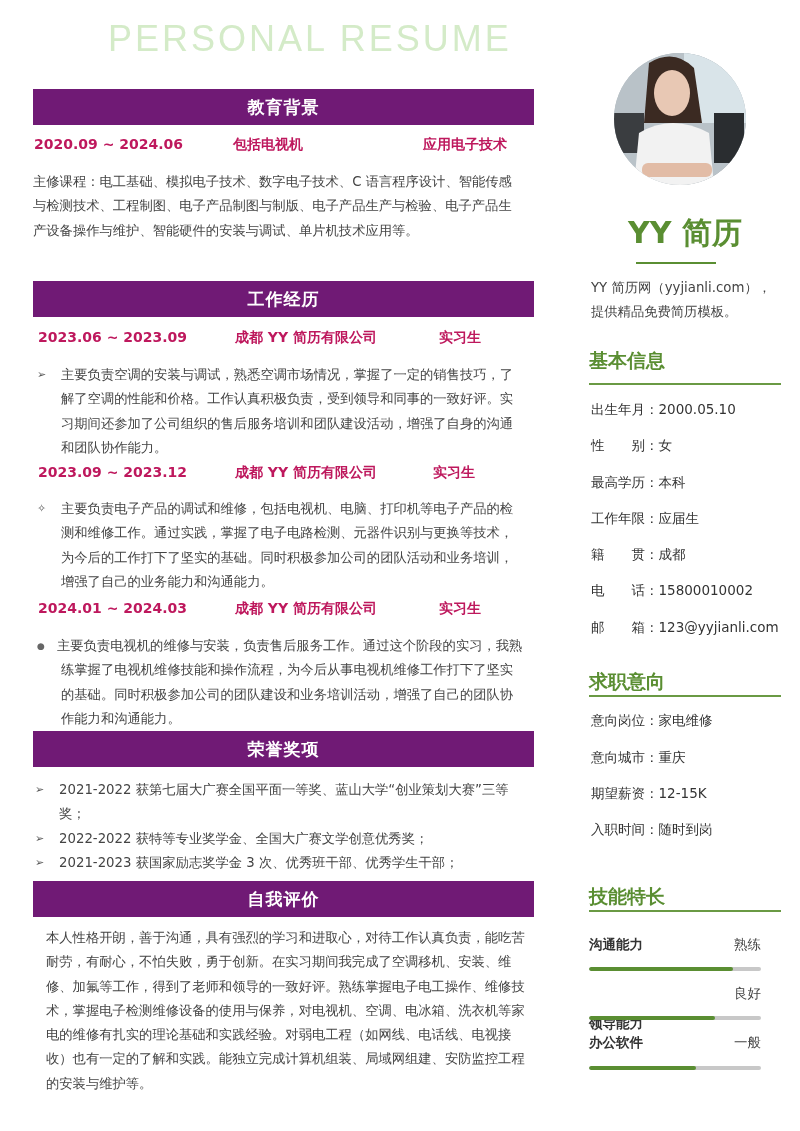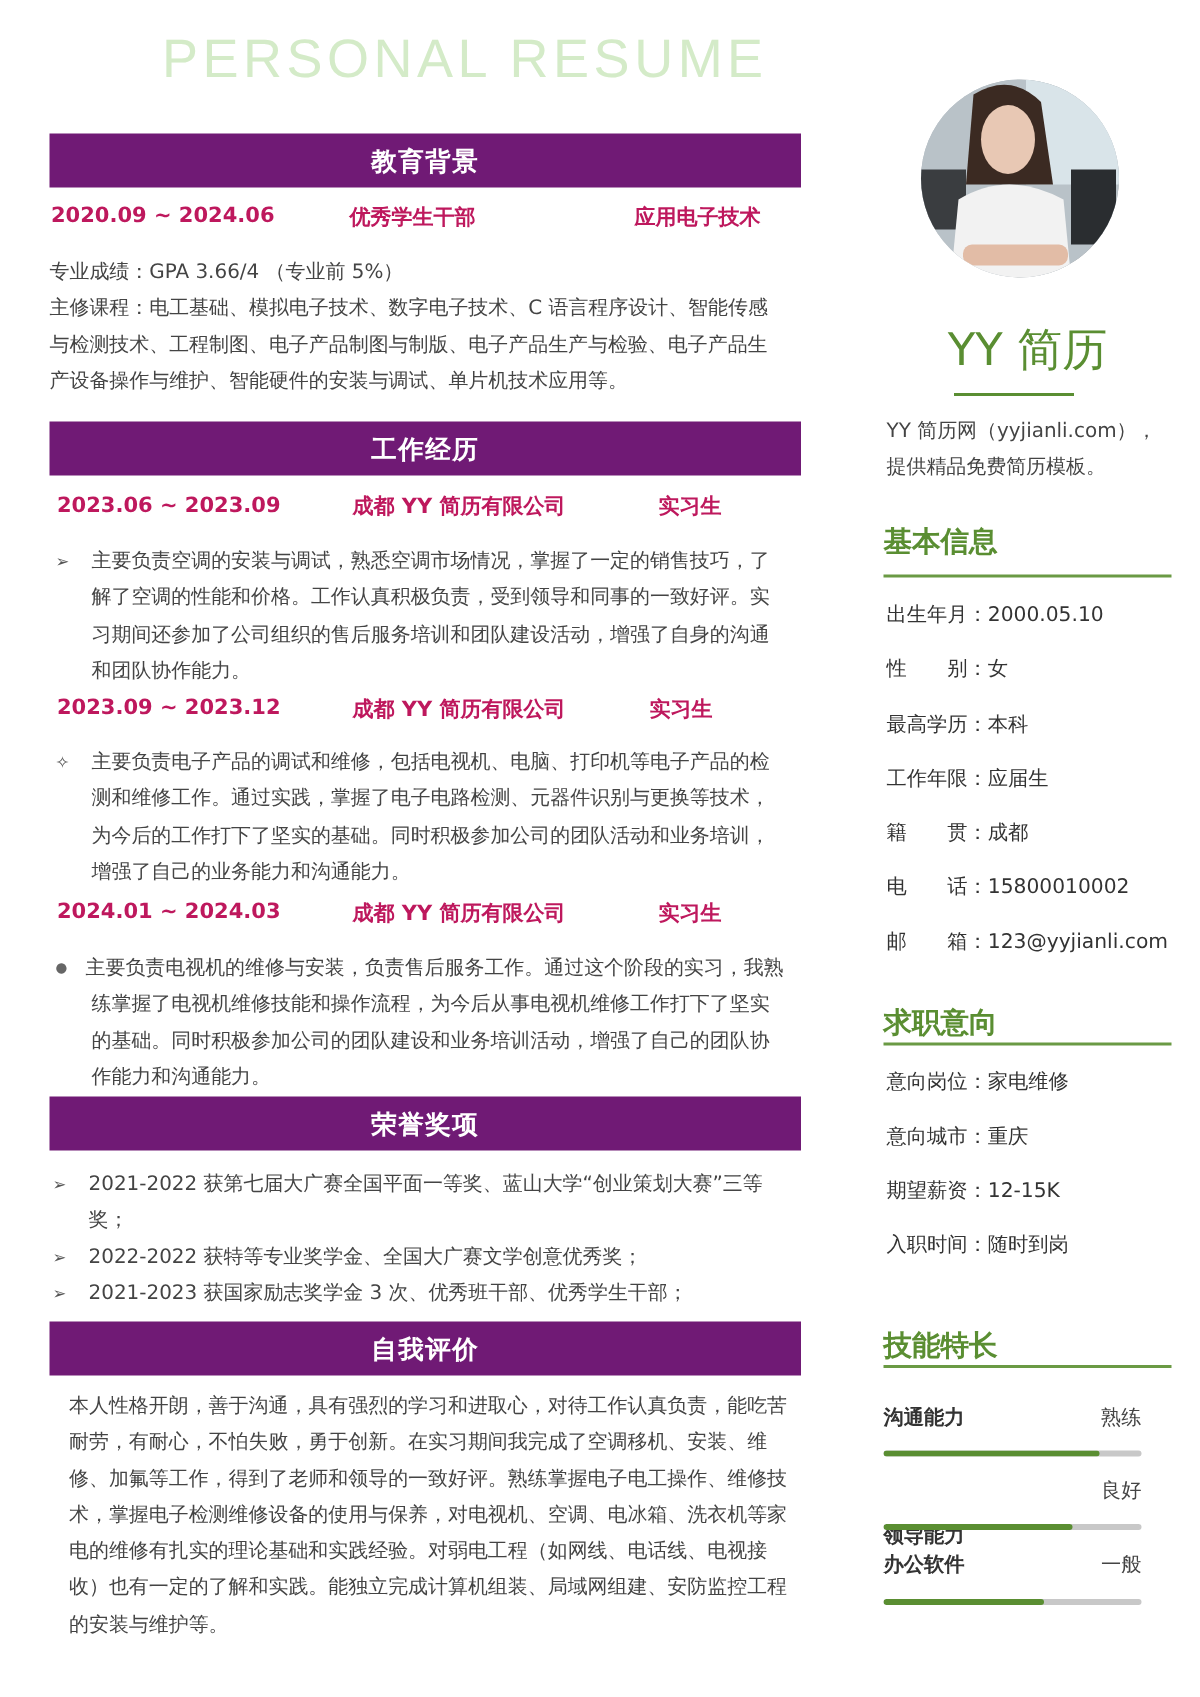--- a/index.html
+++ b/index.html
@@ -31,21 +31,21 @@
   .award .txt { padding-left: 26px; }
 
   .right { position: absolute; left: 589px; top: 0; width: 192px; }
   .avatar {
     position: absolute; left: 25px; top: 53px; width: 132px; height: 132px; border-radius: 50%;
     overflow: hidden;
     background: linear-gradient(135deg, #c8cfd6 0%, #9aa2a8 35%, #e9ebec 60%, #6b6f72 100%);
   }
   .name {
     position: absolute; left: 0; top: 213px; width: 192px; text-align: center;
-    font-size: 30px; font-weight: normal; color: #5a8e32;
+    font-size: 30px; font-weight: bold; color: #5a8e32;
   }
   .name-line { position: absolute; left: 47px; top: 262px; width: 80px; height: 2px; background: #5a8e32; }
   .intro { position: absolute; left: 2px; top: 276px; width: 192px; font-size: 13.3px; line-height: 24px; color: #444; }
   .side-h { position: absolute; left: 0; font-size: 19px; font-weight: bold; color: #5a8e32; }
   .side-line { position: absolute; left: 0; width: 192px; height: 2px; background: #6a9a44; }
   .info-row { position: absolute; left: 2px; font-size: 13.5px; color: #333; white-space: nowrap; }
   .info-row .k { display: inline-block; }
   .skill-name { position: absolute; left: 0; font-size: 13.5px; font-weight: bold; color: #333; }
   .skill-level { position: absolute; right: 20px; font-size: 13.5px; color: #444; }
   .skill-track { position: absolute; left: 0; width: 172px; height: 4px; background: #c8c8c8; border-radius: 2px; overflow: hidden; }
@@ -54,25 +54,24 @@
 </head>
 <body>
 
 <div class="banner">PERSONAL RESUME</div>
 
 <div class="left">
 
   <div class="sec-bar" style="top:89px">教育背景</div>
   <div class="row3" style="top:136px">
     <span style="left:1px">2020.09 ~ 2024.06</span>
-    <span style="left:200px">优秀学生干部</span>
+    <span style="left:200px">包括电视机</span>
     <span style="left:390px">应用电子技术</span>
   </div>
   <div class="para" style="top:170px">
-    <div>专业成绩：GPA 3.66/4 （专业前 5%）</div>
     <div>主修课程：电工基础、模拟电子技术、数字电子技术、C 语言程序设计、智能传感与检测技术、工程制图、电子产品制图与制版、电子产品生产与检验、电子产品生产设备操作与维护、智能硬件的安装与调试、单片机技术应用等。</div>
   </div>
 
   <div class="sec-bar" style="top:281px">工作经历</div>
 
   <div class="row3" style="top:329px">
     <span style="left:5px">2023.06 ~ 2023.09</span>
     <span style="left:202px">成都 YY 简历有限公司</span>
     <span style="left:406px">实习生</span>
   </div>

